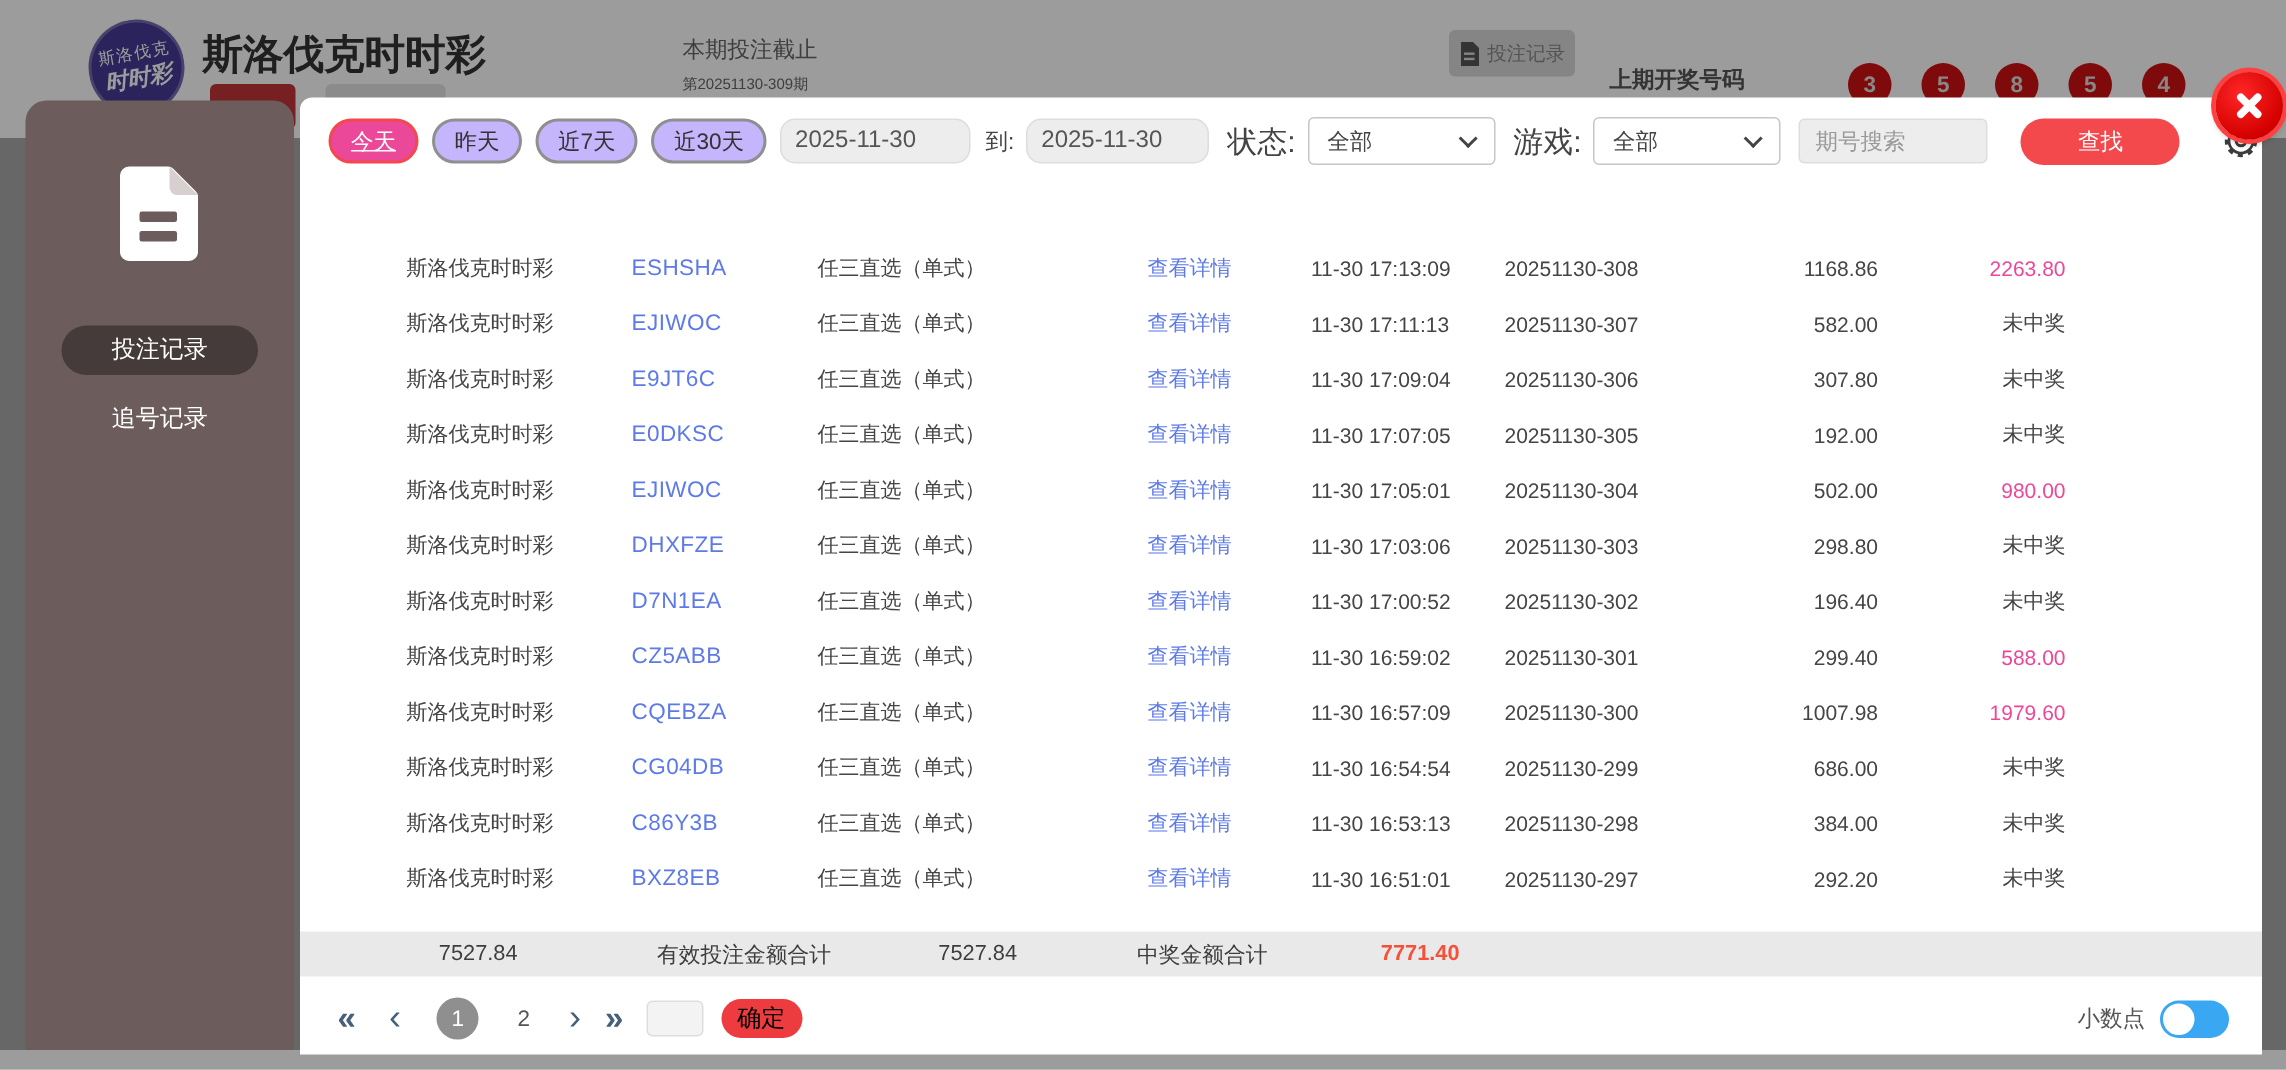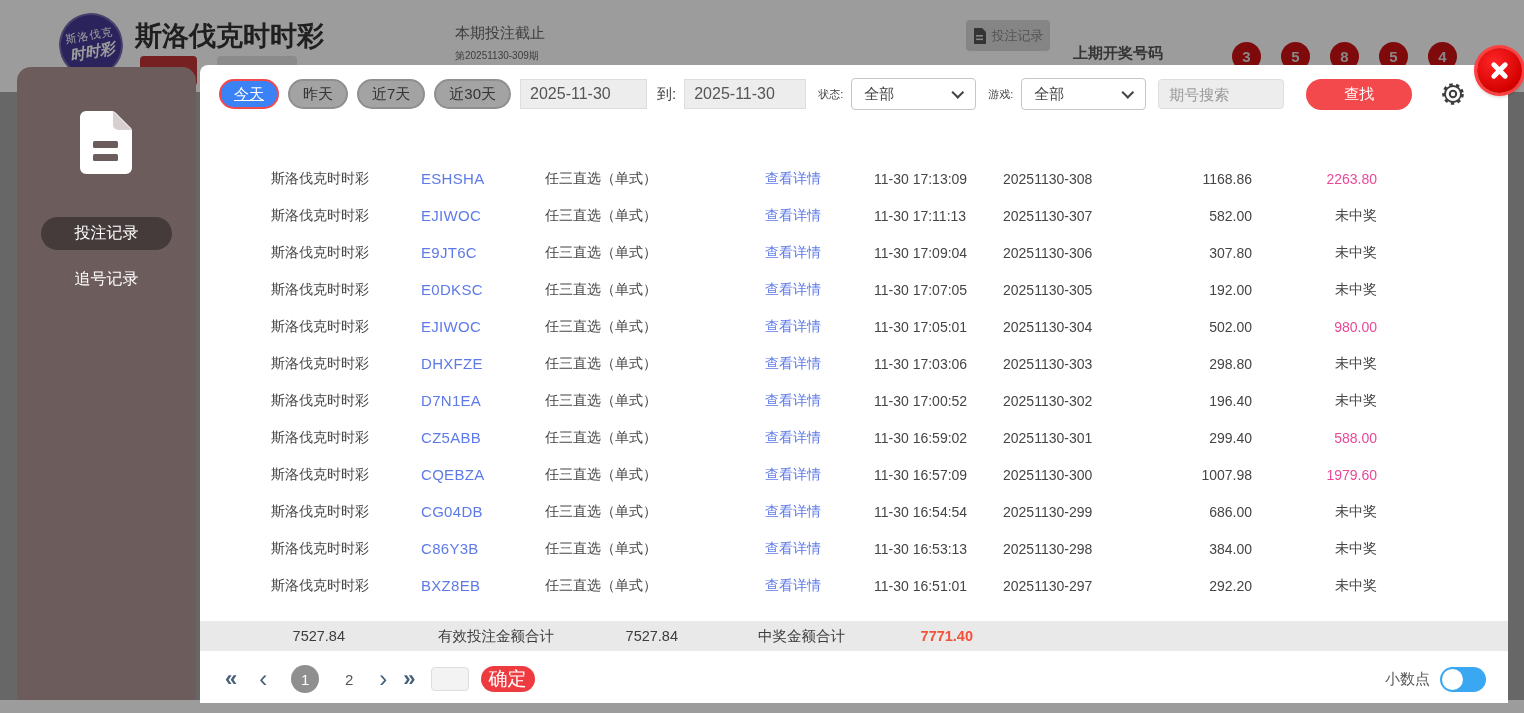--- a/index.html
+++ b/index.html
@@ -42,26 +42,26 @@
   .side-item { position:absolute; left:24px; width:131px; height:33px; border-radius:17px;
     display:flex; align-items:center; justify-content:center; color:#fff; font-size:16px; cursor:pointer; }
   .side-item.active { background:#453b3b; }
 
   
   .modal { position:absolute; left:200px; top:65px; width:1308px; height:638px; background:#fff;
     border-radius:8px 8px 0 0; z-index:10; }
 
   .fbar { position:absolute; left:19px; top:13px; height:32px; display:flex; align-items:center; }
   .btn-quick { height:30px; padding:0 13px; border-radius:16px; border:2px solid #8f8f8f;
-    background:#a3a3a3; color:#333; font-size:15px; margin-right:9px; cursor:pointer; font-family:inherit; }
-  .btn-quick.active { background:#3b82f6; border-color:#f3484c; color:#fff;text-decoration:underline; }
-  .inp-date { width:127px; height:30px; background:#ededed; border:1px solid #ddd; border-radius:0;
+    background:#c4b5fd; color:#333; font-size:15px; margin-right:9px; cursor:pointer; font-family:inherit; }
+  .btn-quick.active { background:#ec4899; border-color:#f3484c; color:#fff;text-decoration:underline; }
+  .inp-date { width:127px; height:30px; background:#ededed; border:1px solid #ddd; border-radius:10px;
     font-size:16px; color:#555; padding:0 9px; font-family:inherit; }
   .to-label { font-size:15px; color:#444; margin:0 8px 0 10px; }
-  .flabel { font-size:11px; color:#444; margin:0 8px 0 12px; }
+  .flabel { font-size:20px; color:#444; margin:0 8px 0 12px; }
   .sel { width:125px; height:32px; border:1px solid #c6c6c6; border-radius:4px; display:flex;
     align-items:center; justify-content:space-between; padding:0 12px; cursor:pointer; background:#fff; }
   .sel span { font-size:15px; color:#444; }
   .chev { width:9px; height:9px; border-left:2px solid #444; border-bottom:2px solid #444;
     transform:rotate(-45deg) translate(1px,-2px); }
   .inp-search { width:126px; height:30px; background:#ededed; border:1px solid #ddd; border-radius:4px;
     font-size:15px; color:#555; padding:0 10px; margin-left:12px; font-family:inherit; }
   .inp-search::placeholder { color:#999; }
   .btn-find { width:106px; height:31px; border:none; border-radius:16px; background:#f3484c; color:#fff;
     font-size:15px; margin-left:22px; cursor:pointer; font-family:inherit; }
@@ -89,22 +89,22 @@
   .pager { position:absolute; left:0; top:592px; width:1308px; height:44px; display:flex;
     align-items:center; padding:0 22px 0 25px; }
   .arr { color:#46607a; font-size:22px; font-weight:bold; cursor:pointer; line-height:1; }
   .arr.sm { font-size:24px; font-weight:normal; }
   .mr1{margin-right:22px}.mr2{margin-right:24px}.mr3{margin-right:16px}
   .mr5{margin-right:16px}.mr6{margin-right:15px}.mr7{margin-right:12px}
   .page-num { width:28px; height:28px; border-radius:50%; display:flex; align-items:center;
     justify-content:center; font-size:15px; color:#555; cursor:pointer; }
   .page-num.cur { background:#8f8f8f; color:#fff; }
   .jump { width:38px; height:24px; background:#f3f3f3; border:1px solid #ddd; border-radius:4px; }
-  .btn-ok { width:54px; height:26px; border:none; border-radius:13px; background:#ee3b40; color:#ffffff;
-    font-size:19px; cursor:pointer; font-family:inherit; }
+  .btn-ok { width:54px; height:26px; border:none; border-radius:13px; background:#ee3b40; color:#000000;
+    font-size:16px; cursor:pointer; font-family:inherit; }
   .dec { margin-left:auto; display:flex; align-items:center; gap:10px; }
   .dec-label { font-size:15px; color:#555; }
   .toggle { width:46px; height:25px; border-radius:13px; background:#3aa7f2; position:relative; cursor:pointer; }
   .toggle .knob { position:absolute; left:2px; top:2px; width:21px; height:21px; border-radius:50%; background:#fff; }
 
   
   .close { position:absolute; left:1477px; top:48px; width:45px; height:45px; border-radius:50%;
     background:radial-gradient(circle at 38% 32%, #ff2626 0%, #d40000 70%, #b50000 100%);
     box-shadow:0 0 0 3px #ff4040, 0 2px 5px rgba(0,0,0,.45); z-index:30; cursor:pointer; }
   .close .b1,.close .b2 { position:absolute; left:12px; top:20px; width:21px; height:5px;

